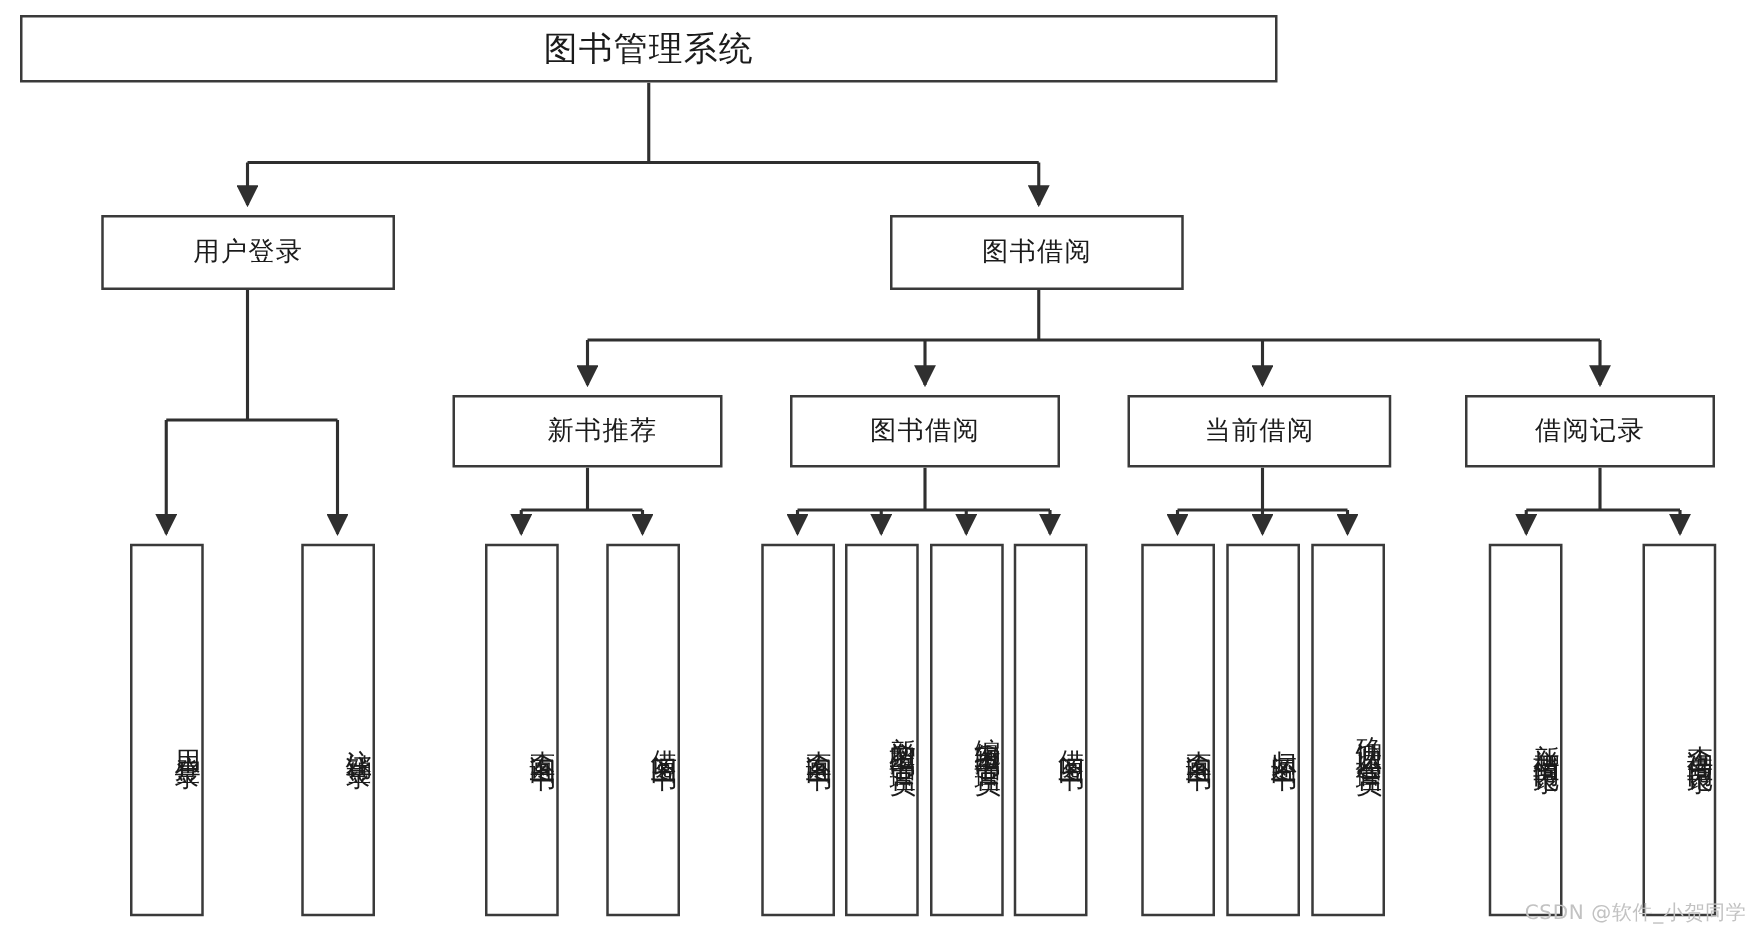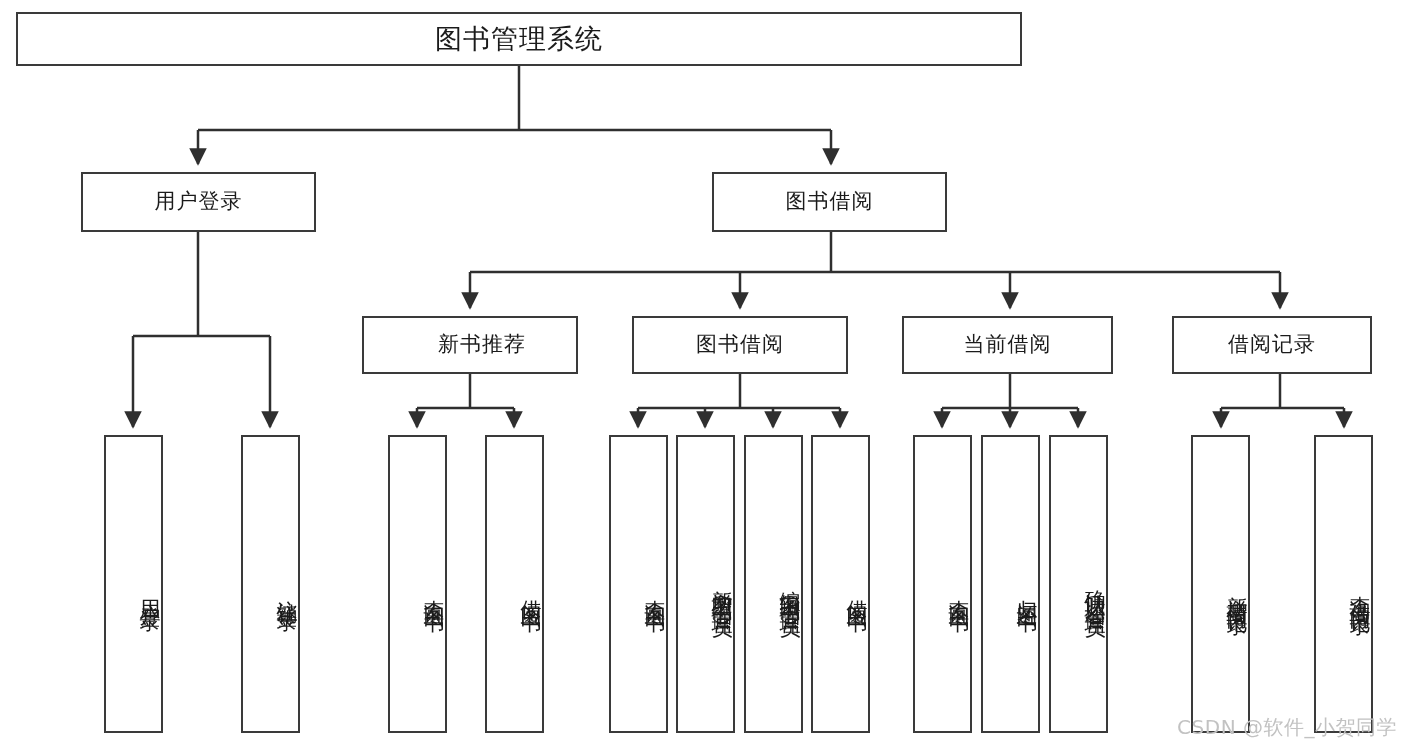--- a/index.html
+++ b/index.html
@@ -57,21 +57,21 @@
     overflow: hidden;
   }
   .node-v .vlabel {
     writing-mode: vertical-rl;
     text-orientation: upright;
   }
   #watermark {
     position: absolute;
     right: 8px;
     bottom: 6px;
-    font-size: 20px;
+    font-size: 16px;
     color: #c2c2c2;
     letter-spacing: 0.5px;
     white-space: nowrap;
     user-select: none;
   }
 </style>
 </head>
 <body>
 
 <div id="diagram-root">

